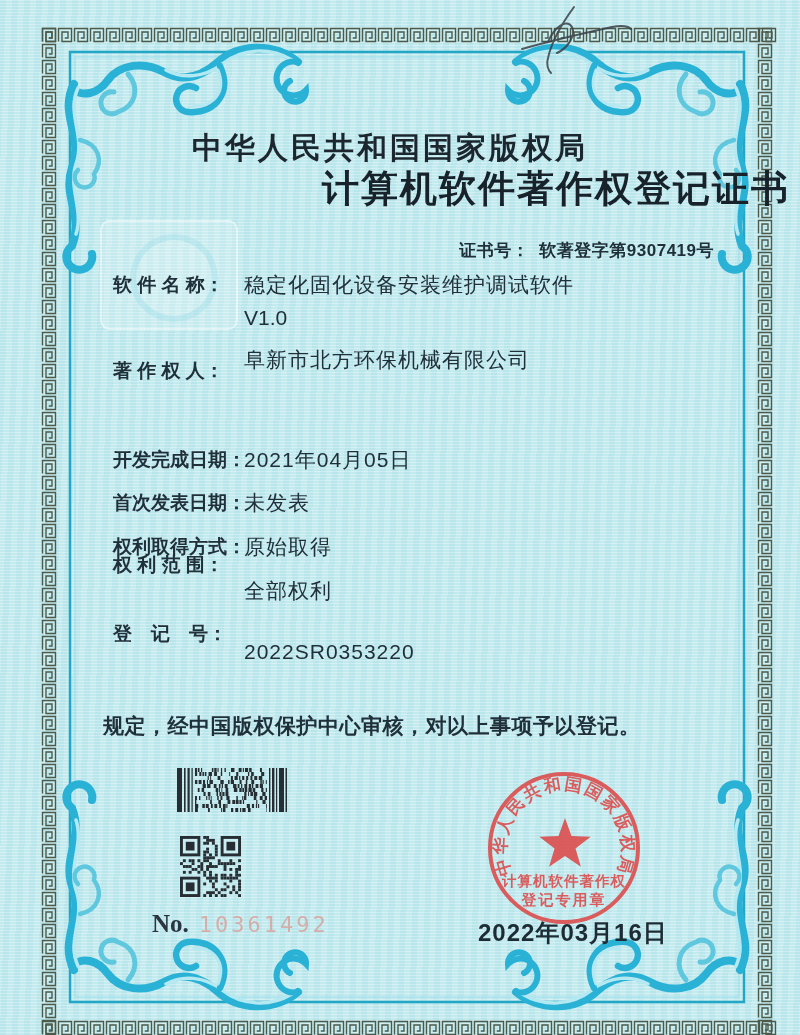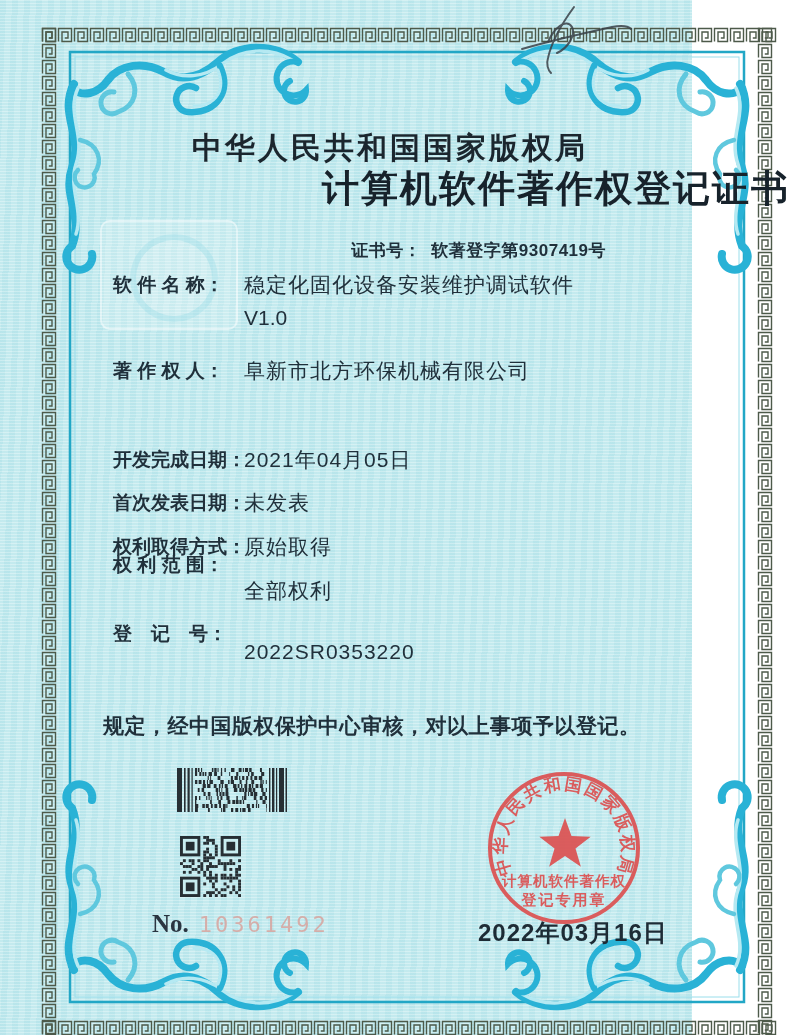--- a/index.html
+++ b/index.html
@@ -1,18 +1,18 @@
 <!DOCTYPE html>
 <html><head>
 <meta charset="utf-8">
 <style>
   html,body{margin:0;padding:0;}
   body{width:800px;height:1035px;overflow:hidden;
        font-family:"Liberation Sans",sans-serif;}
-  .page{position:relative;width:692px;height:1035px;
+  .page{position:relative;width:800px;height:1035px;
     background-color:#c9edf0;
     background-image:
       repeating-linear-gradient(180deg, rgba(255,255,255,.38) 0px, rgba(255,255,255,0) 1px, rgba(34,160,190,.10) 2px, rgba(255,255,255,0) 3px),
       repeating-linear-gradient(92deg, rgba(34,160,190,.05) 0 6px, rgba(255,255,255,.06) 6px 12px);
   }
   .overlay{position:absolute;left:0;top:0;pointer-events:none;}
   .authority{position:absolute;left:0;top:128px;width:780px;text-align:center;
     font-family:"Liberation Serif",serif;font-weight:bold;font-size:30px;
     letter-spacing:3px;color:#1b262e;}
   .cert-title{position:absolute;left:0;top:164px;width:790px;text-align:right;
@@ -316,21 +316,21 @@
     <span class="lbl">证书号：</span><span>软著登字第9307419号</span>
   </div>
 
   <div class="field-label" style="top:272px">软 件 名 称：</div>
   <div class="field-value" style="top:271px;width:420px">
     <div>稳定化固化设备安装维护调试软件</div>
     <div class="v2">V1.0</div>
   </div>
 
   <div class="field-label" style="top:358px">著 作 权 人：</div>
-  <div class="field-value" style="top:357px">阜新市北方环保机械有限公司</div>
+  <div class="field-value" style="top:346px">阜新市北方环保机械有限公司</div>
 
   <div class="field-label" style="top:447px">开发完成日期：</div>
   <div class="field-value" style="top:446px">2021年04月05日</div>
 
   <div class="field-label" style="top:490px">首次发表日期：</div>
   <div class="field-value" style="top:489px">未发表</div>
 
   <div class="field-label" style="top:534px">权利取得方式：</div>
   <div class="field-value" style="top:533px">原始取得</div>
 

